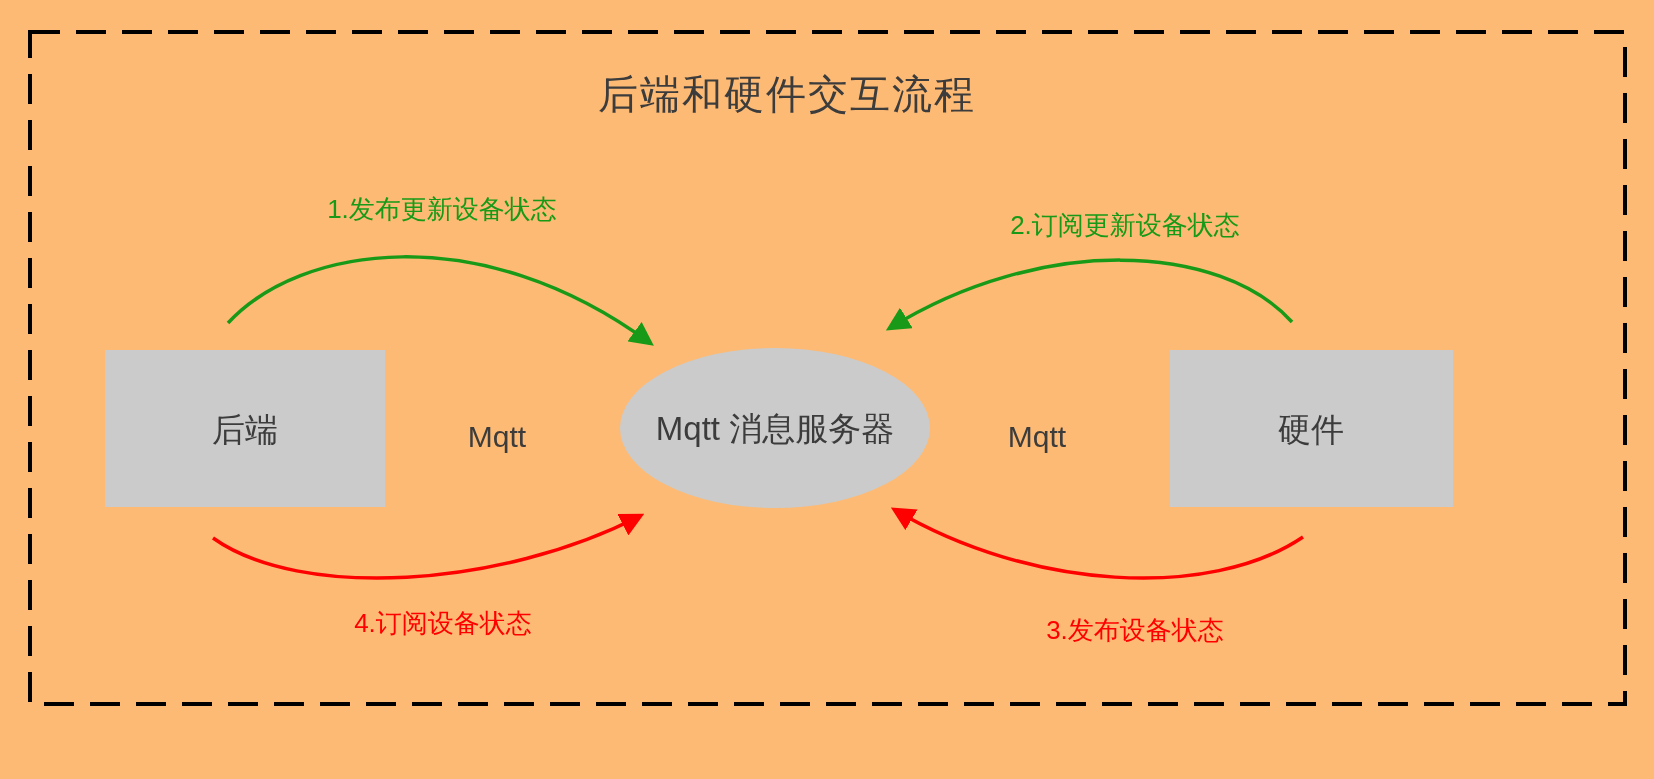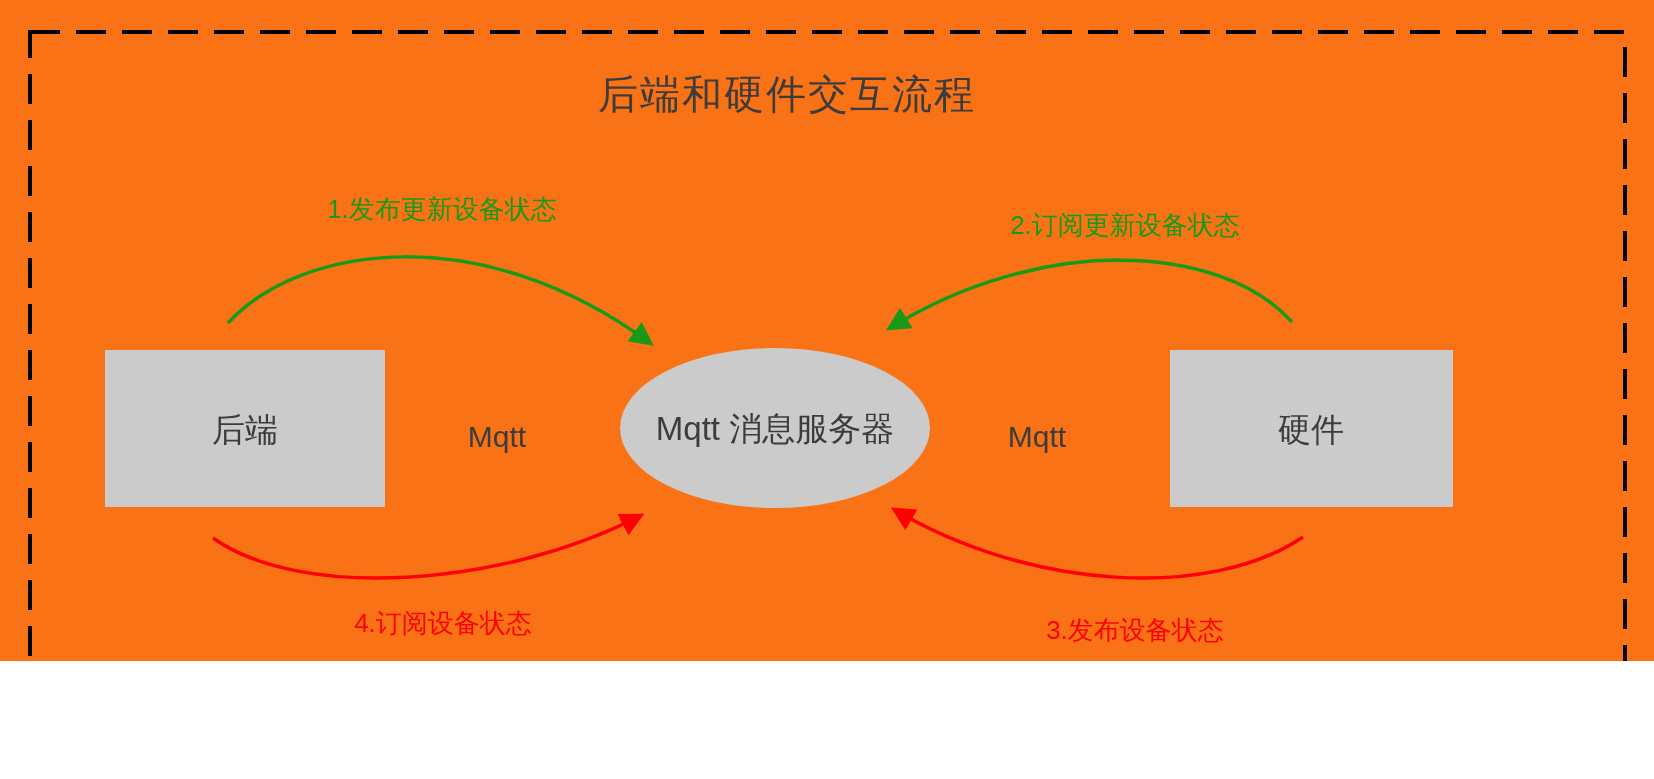--- a/index.html
+++ b/index.html
@@ -4,22 +4,22 @@
 <style>
   html, body {
     margin: 0;
     padding: 0;
     background: #ffffff;
     font-family: "Liberation Sans", "DejaVu Sans", sans-serif;
   }
   .canvas {
     position: relative;
     width: 1654px;
-    height: 661px;
-    background: #f97316;
+    height: 779px;
+    background: #fdba74;
     overflow: hidden;
   }
   svg.diagram {
     position: absolute;
     left: 0;
     top: 0;
     width: 1654px;
     height: 779px;
   }
   text {

